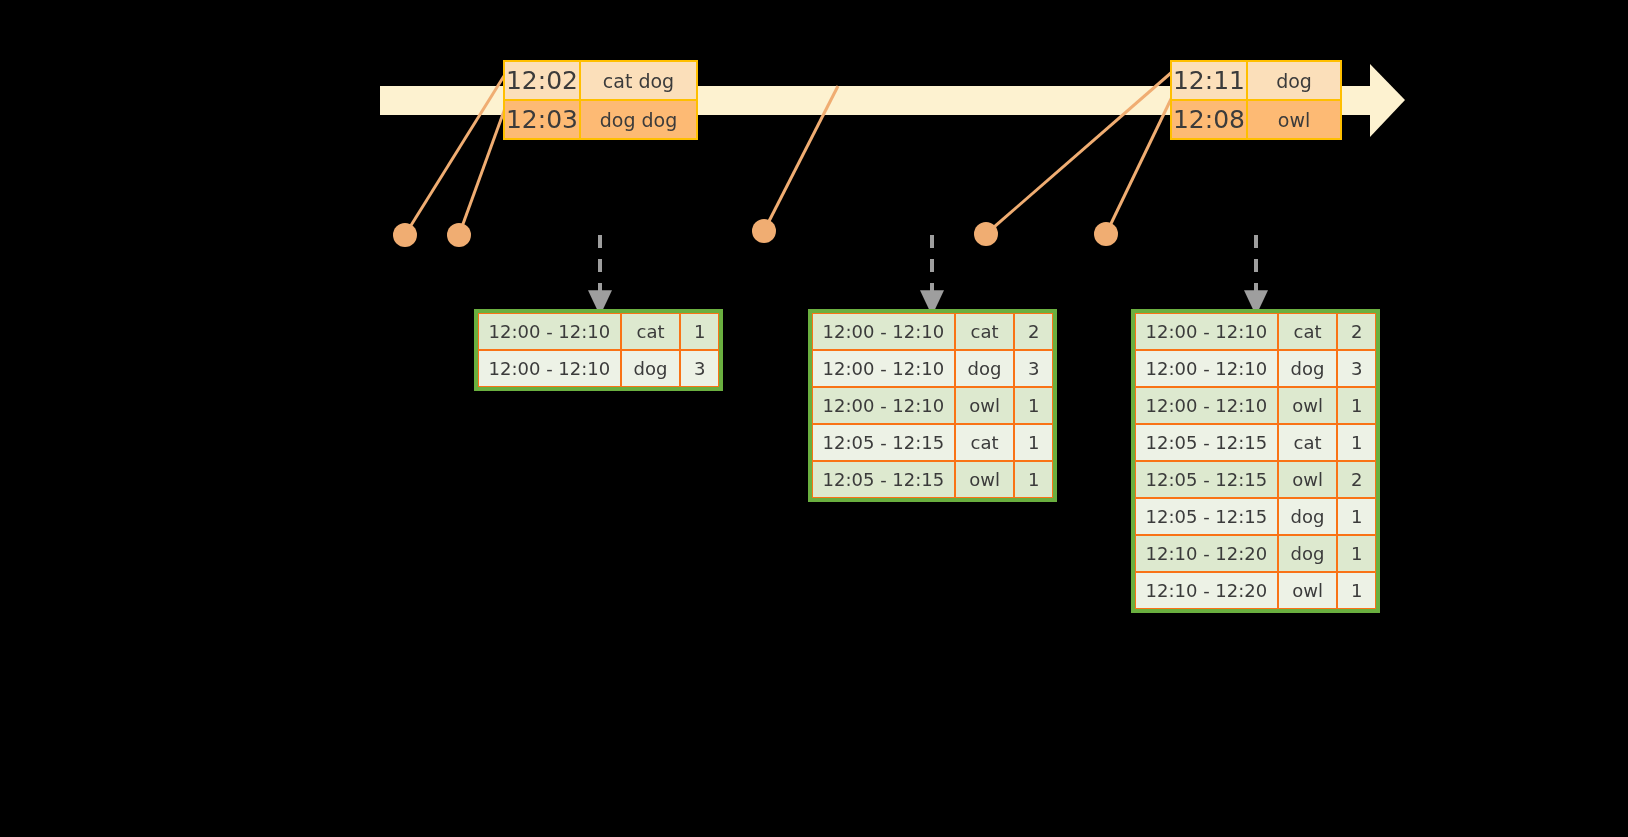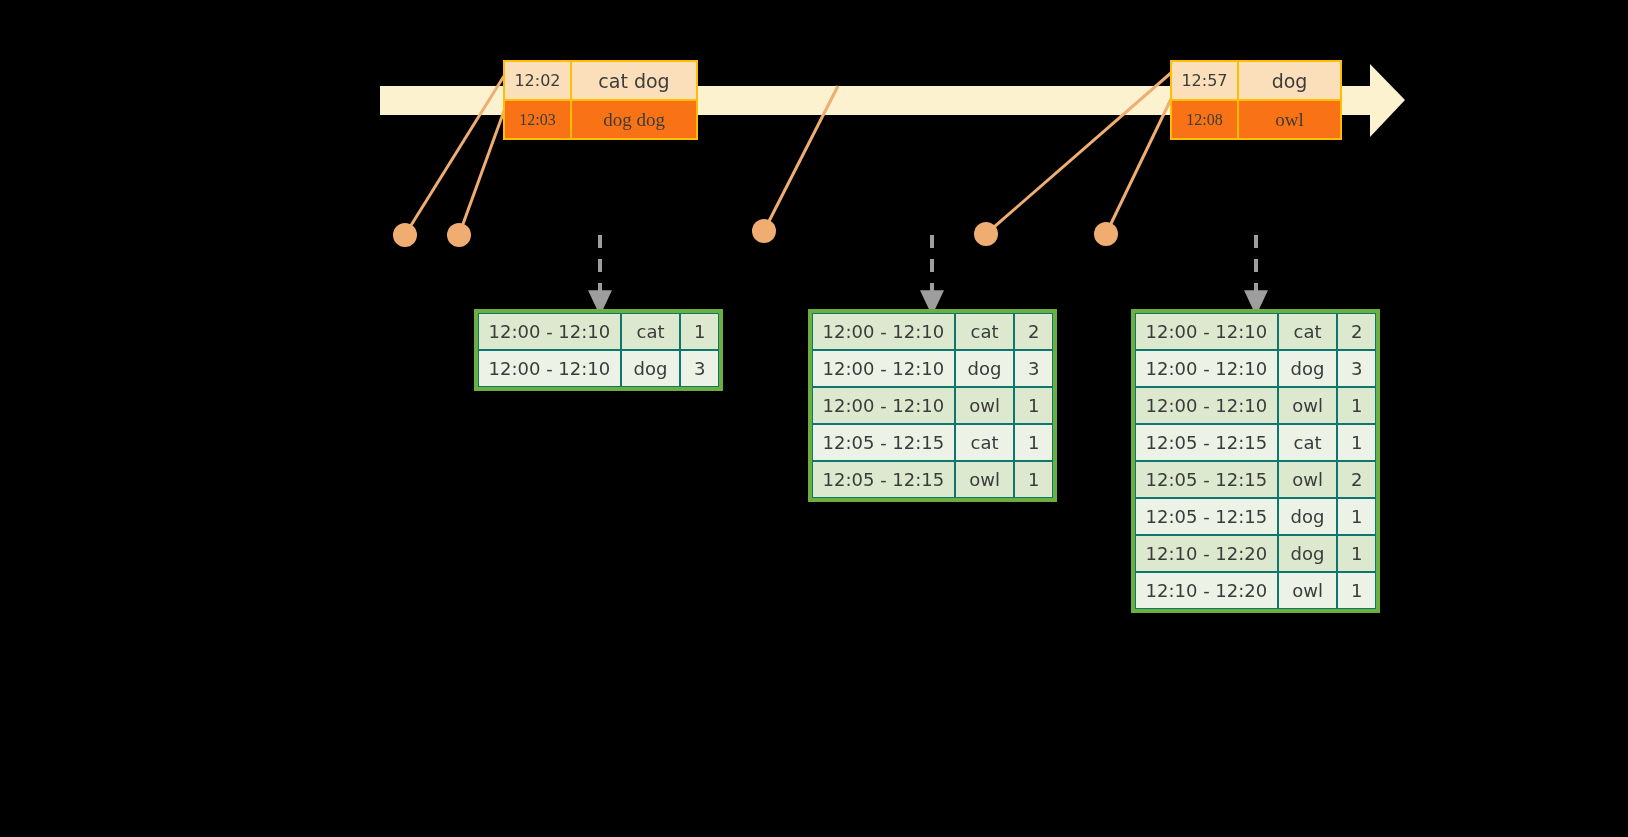--- a/index.html
+++ b/index.html
@@ -8,37 +8,37 @@
   #stage{position:absolute;left:0;top:0;width:1628px;height:837px;}
 
   
   .tl-bar{position:absolute;background:#fdf2d0;}
 
   
   .ev{position:absolute;border:2px solid #ffbf00;box-sizing:border-box;
       display:flex;flex-direction:column;}
   .ev-row{display:flex;flex:1;box-sizing:border-box;}
   .ev-row + .ev-row{border-top:2px solid #ffbf00;}
-  .ev-time{width:67px;display:flex;align-items:center;justify-content:center;
-           font-size:16px;color:#3b3b3b;box-sizing:border-box;
+  .ev-time{width:76px;display:flex;align-items:center;justify-content:center;
+           font-size:25px;color:#3b3b3b;box-sizing:border-box;
            border-right:2px solid #ffbf00;}
   .ev-val{flex:1;display:flex;align-items:center;justify-content:center;
           font-size:19px;color:#3b3b3b;box-sizing:border-box;padding:0 10px;}
   .shade-a .ev-time,.shade-a .ev-val{background:#fbdfba;}
-  .shade-b .ev-time,.shade-b .ev-val{background:#f97316;font-family:Liberation Serif, serif;}
+  .shade-b .ev-time,.shade-b .ev-val{background:#fdba74;}
 
   
   .dot{position:absolute;width:24px;height:24px;border-radius:50%;
        background:#f0ad72;}
   svg.lines{position:absolute;left:0;top:0;width:1628px;height:837px;
             pointer-events:none;}
 
   
   .tbl{position:absolute;border:4px solid #6aaf3f;box-sizing:border-box;
-       background:#0f766e;}
+       background:#f97316;}
   .tr{display:flex;height:37px;box-sizing:border-box;}
   .td{display:flex;align-items:center;box-sizing:border-box;
       font-size:18px;color:#3b3b3b;margin:1px;}
   .td.win{justify-content:center;}
   .td.key{justify-content:center;}
   .td.cnt{justify-content:center;}
   .row-a .td{background:#dde9cf;}
   .row-b .td{background:#edf2e6;}
 </style>
 </head>
@@ -77,21 +77,21 @@
     </div>
     <div class="ev-row shade-b">
       <div class="ev-time">12:03</div>
       <div class="ev-val">dog dog</div>
     </div>
   </div>
 
 
   <div class="ev" style="left:1170px;top:60px;width:172px;height:80px;">
     <div class="ev-row shade-a">
-      <div class="ev-time">12:57</div>
+      <div class="ev-time">12:11</div>
       <div class="ev-val">dog</div>
     </div>
     <div class="ev-row shade-b">
       <div class="ev-time">12:08</div>
       <div class="ev-val">owl</div>
     </div>
   </div>
 
   <div class="dot" style="left:393px;top:223px;"></div>
   <div class="dot" style="left:447px;top:223px;"></div>

